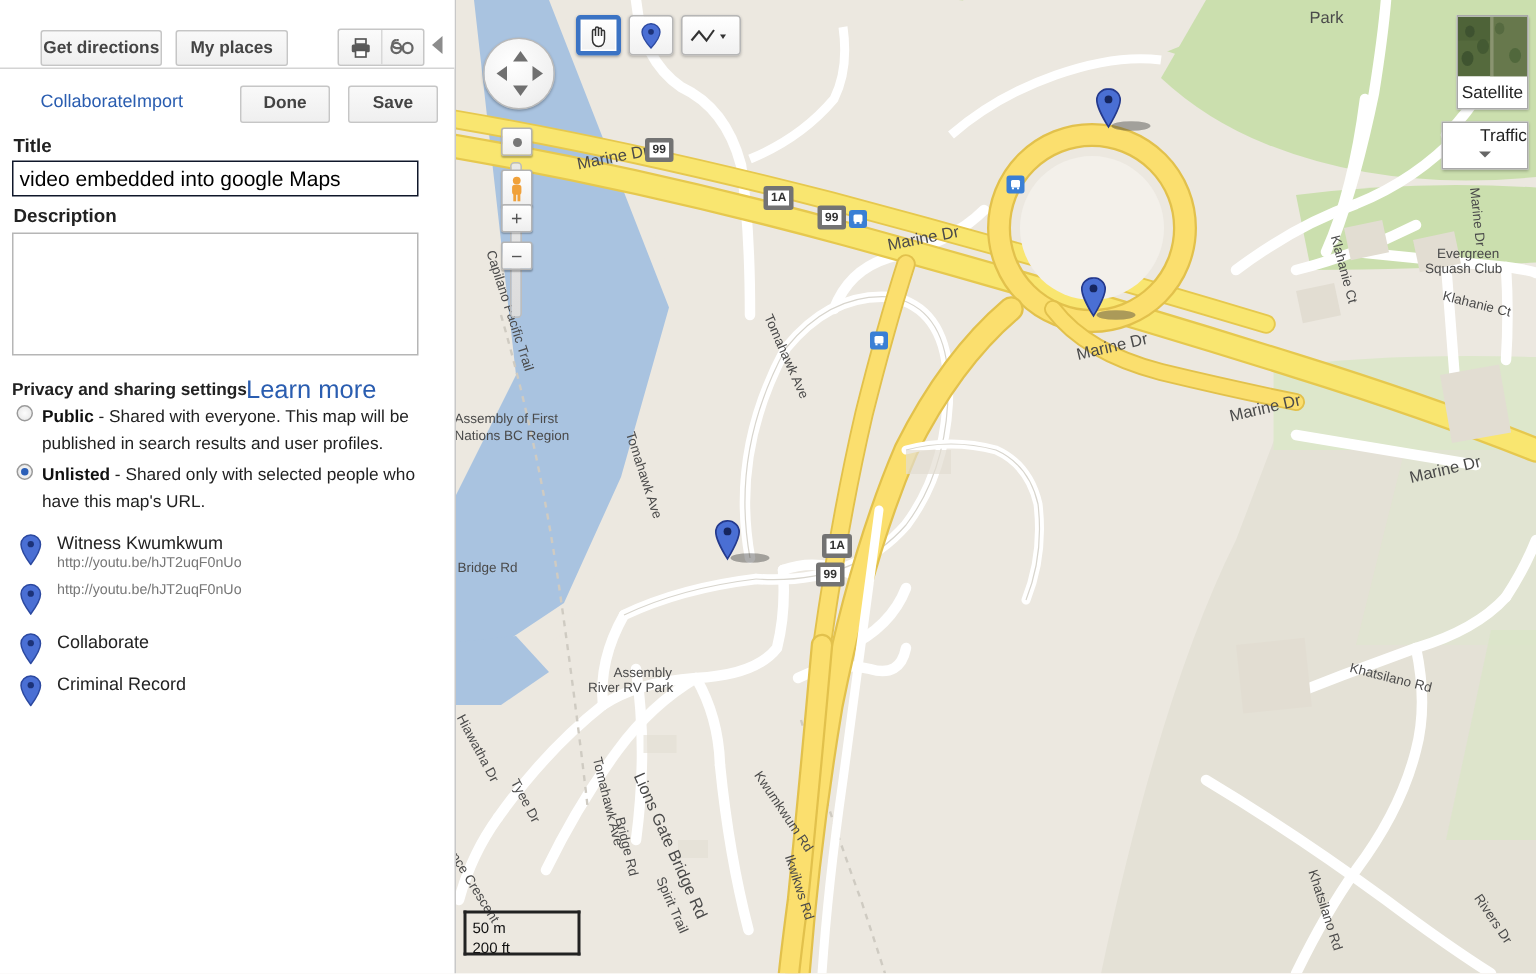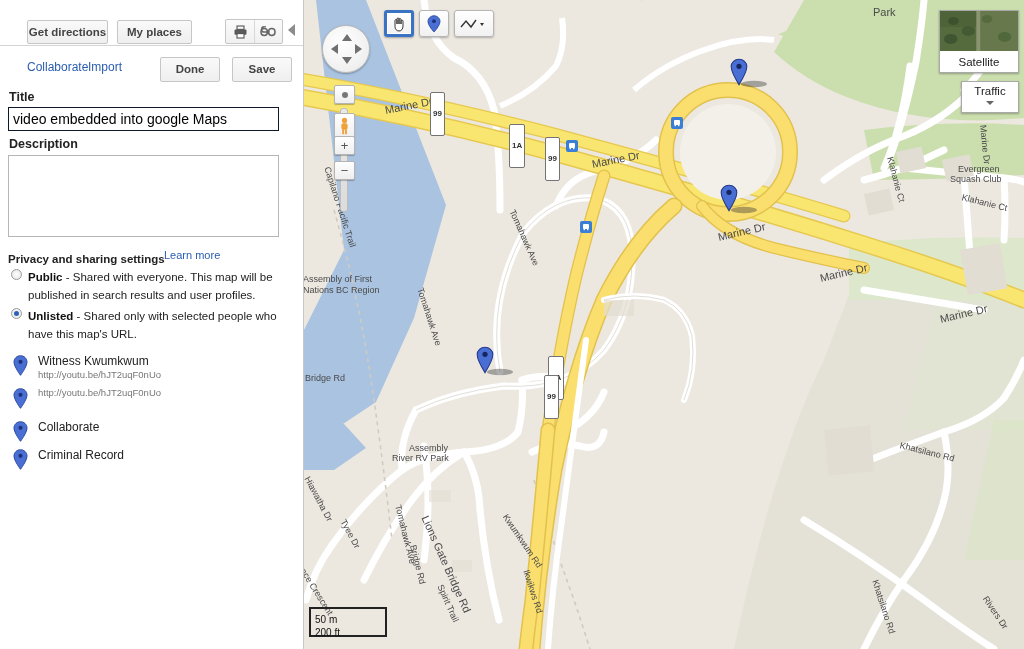--- a/index.html
+++ b/index.html
@@ -97,21 +97,21 @@
     resize: none;
     font-family: "Liberation Sans", sans-serif;
     font-size: 12px;
     outline: none;
   }
 
   #privacy-head { margin-top: 8px; position: relative; height: 16px; }
   #privacy-title { font-size: 11.5px; font-weight: bold; color: #222; }
   #privacy-learn {
     position: absolute; left: 156px; top: 0;
-    font-size: 11px; color: #2a5db0; cursor: pointer;
+    font-size: 17px; color: #2a5db0; cursor: pointer;
   }
   .radio-row { position: relative; padding-left: 20px; margin-top: 2px; }
   .radio-dot {
     position: absolute; left: 3px; top: 2px;
     width: 11px; height: 11px; border-radius: 50%;
     border: 1px solid #9a9a9a;
     background: radial-gradient(#fdfdfd, #e4e4e4);
     cursor: pointer;
   }
   .radio-dot.on::after {
@@ -183,39 +183,39 @@
     border-radius: 3px;
     box-shadow: 0 1px 2px rgba(0,0,0,.25);
     display: flex; align-items: center; justify-content: center;
     cursor: pointer;
   }
   .tool.sel { border: 3px solid #3b73c4; box-shadow: 0 0 0 1px #fff inset, 0 1px 2px rgba(0,0,0,.3); }
   .tool.wide { width: 40px; }
 
   #satellite-btn {
     right: 5px; top: 10px;
-    width: 80px; height: 63px;
+    width: 48px; height: 63px;
     border: 1px solid #a9a9a9;
     background: #fff;
     box-shadow: 0 1px 2px rgba(0,0,0,.3);
     cursor: pointer;
     overflow: hidden;
   }
   #sat-thumb { height: 40px; width: 100%; }
   #sat-label {
     height: 22px; line-height: 22px; text-align: center;
     font-size: 11.5px; color: #222; background: #fff;
   }
   #traffic-btn {
     right: 5px; top: 81px;
     width: 58px; height: 32px;
     border: 1px solid #a9a9a9;
     background: #fff;
     box-shadow: 0 1px 2px rgba(0,0,0,.3);
-    cursor: pointer; text-align: center;
+    cursor: pointer; text-align: right;
   }
   #traffic-label { font-size: 11.5px; color: #222; line-height: 19px; }
   #traffic-caret {
     width: 0; height: 0; margin: 0 auto;
     border-left: 4px solid transparent;
     border-right: 4px solid transparent;
     border-top: 4px solid #666;
   }
 
   #scalebar { left: 5px; bottom: 12px; width: 78px; }
@@ -224,24 +224,24 @@
 
   .maplabel {
     position: absolute;
     font-family: "Liberation Sans", sans-serif;
     color: #4a4a4a;
     white-space: nowrap;
     pointer-events: none;
   }
   .shield {
     position: absolute;
-    background: #fff; border: 1px solid #737373;
+    background: #fff; border: 3px solid #737373;
     border-radius: 2px;
     font-size: 8px; color: #333; font-weight: bold;
-    padding: 16px 2px; line-height: 10px;
+    padding: 0 2px; line-height: 10px;
     font-family: "Liberation Sans", sans-serif;
   }
   .transit {
     position: absolute; width: 12px; height: 12px;
     background: #3a7fd5; border-radius: 2px;
     display: flex; align-items: center; justify-content: center;
   }
 </style>
 </head>
 <body>

